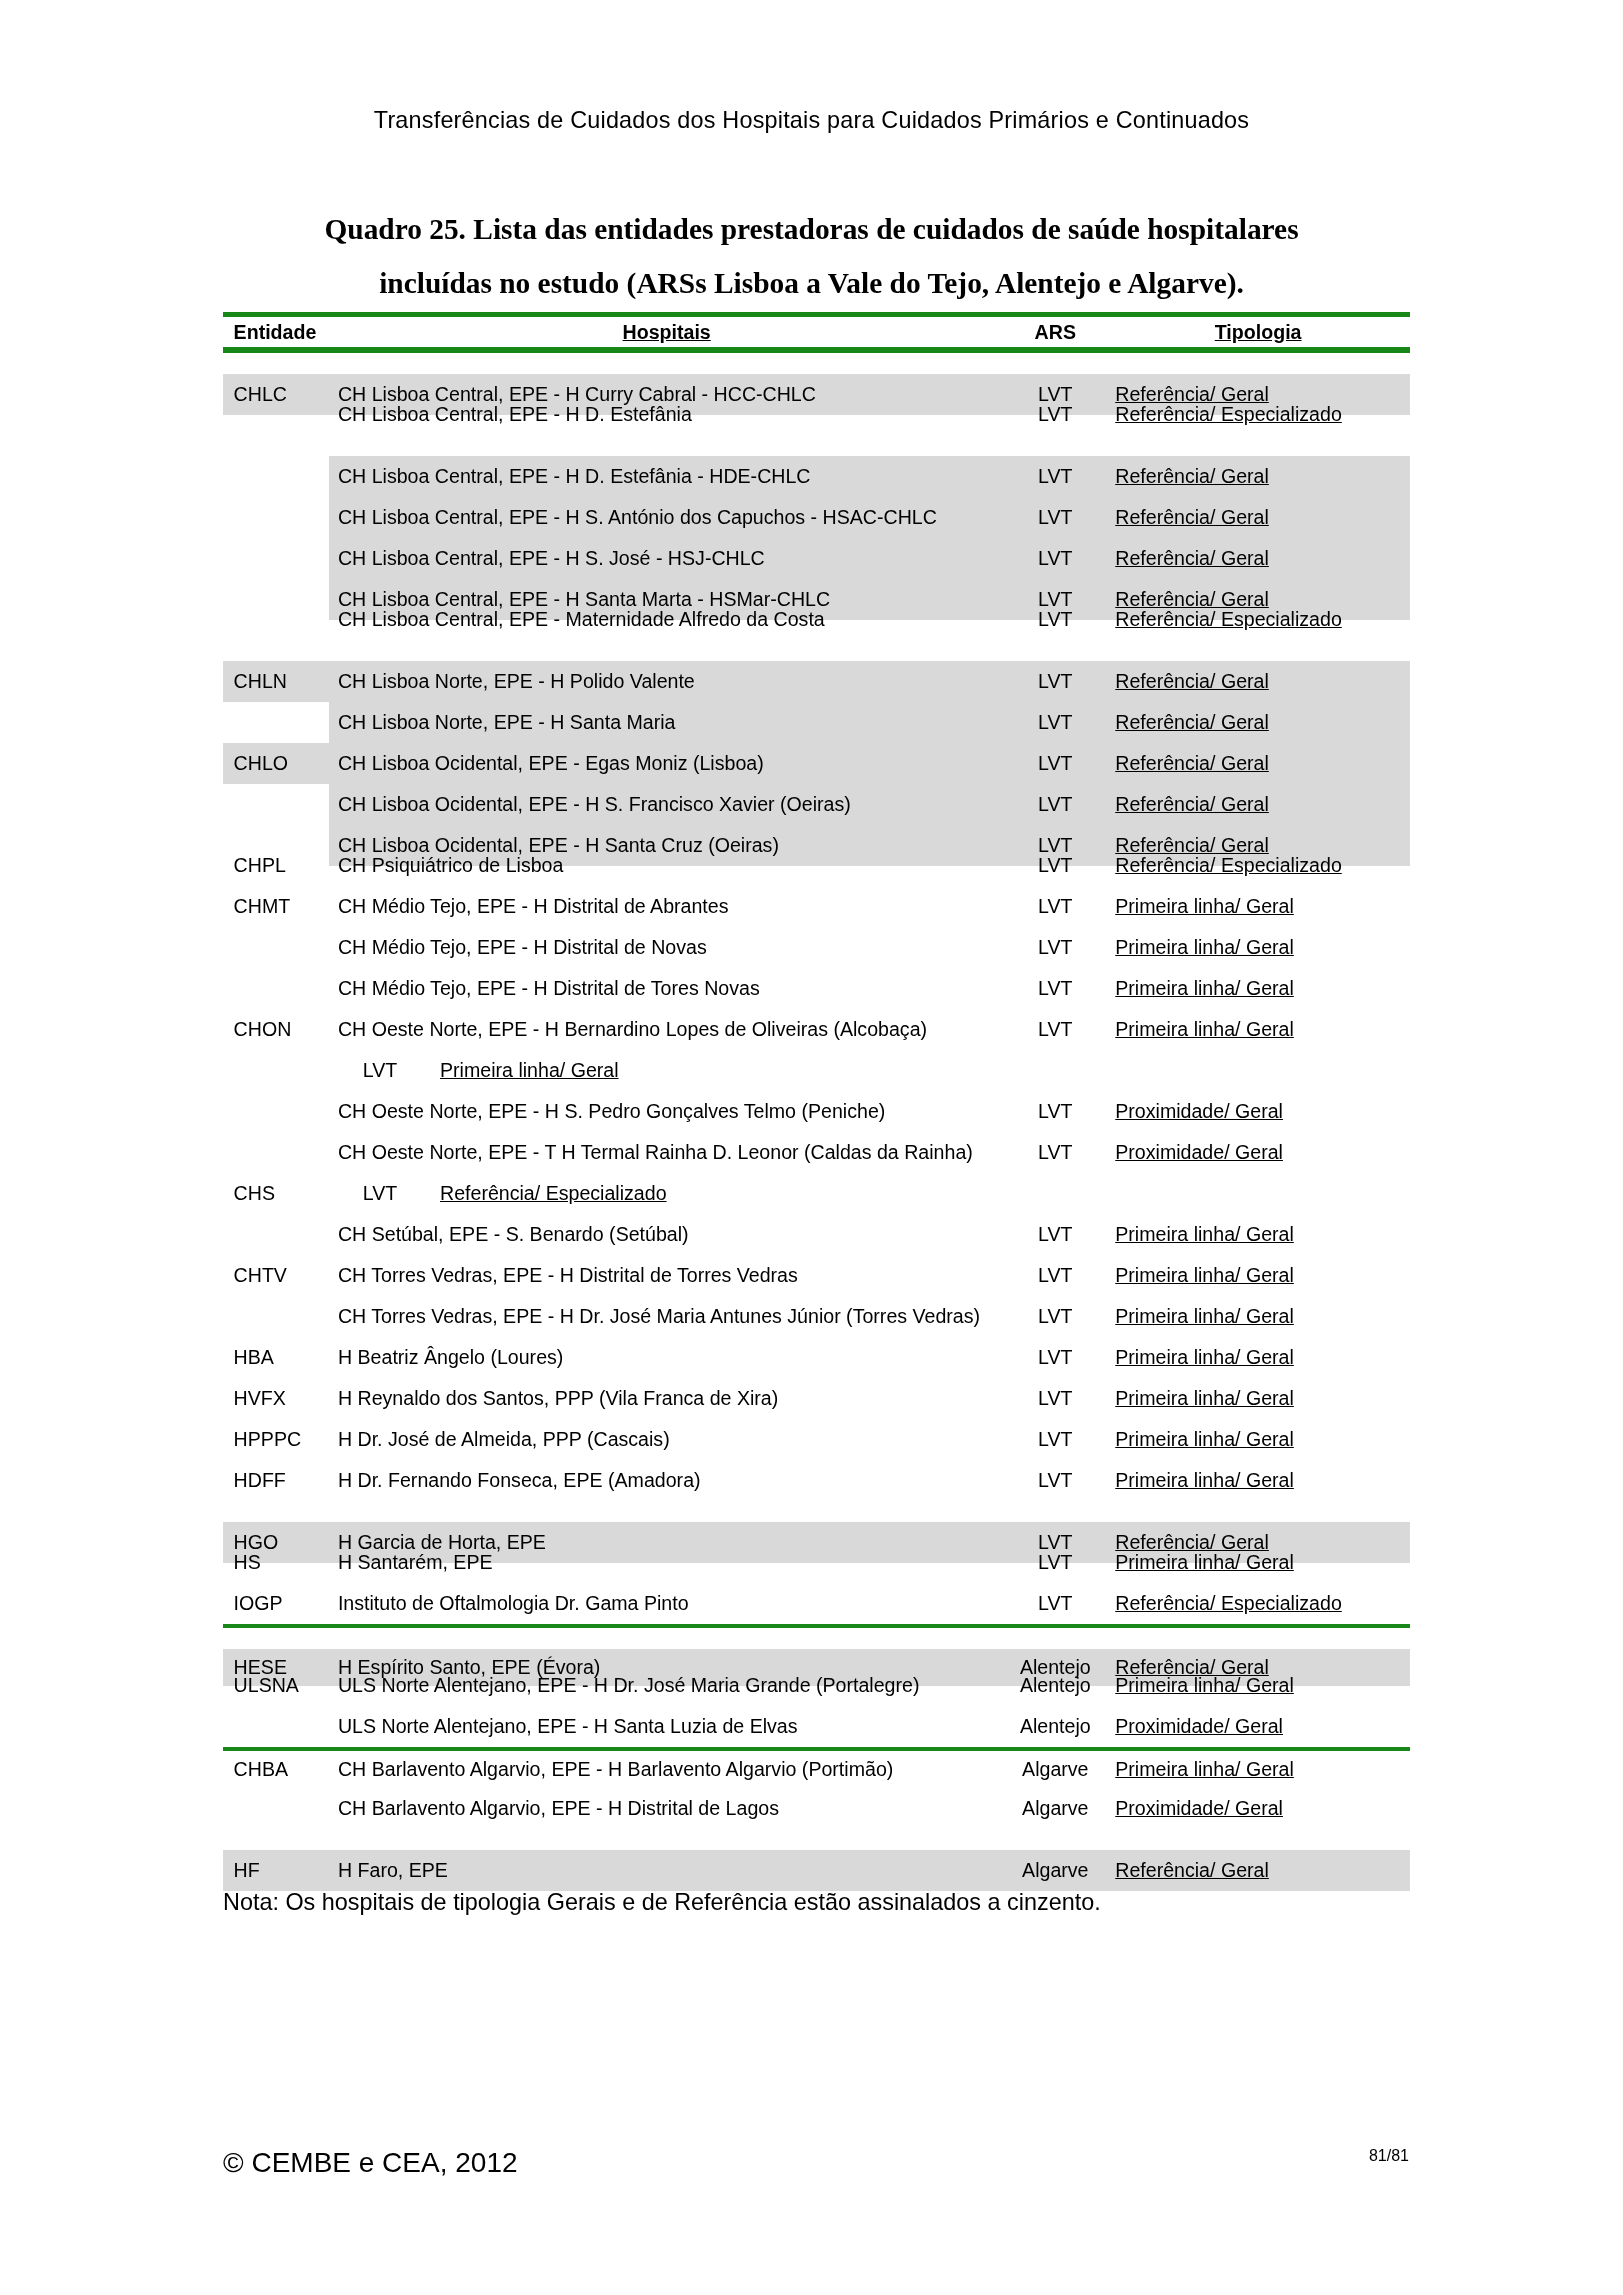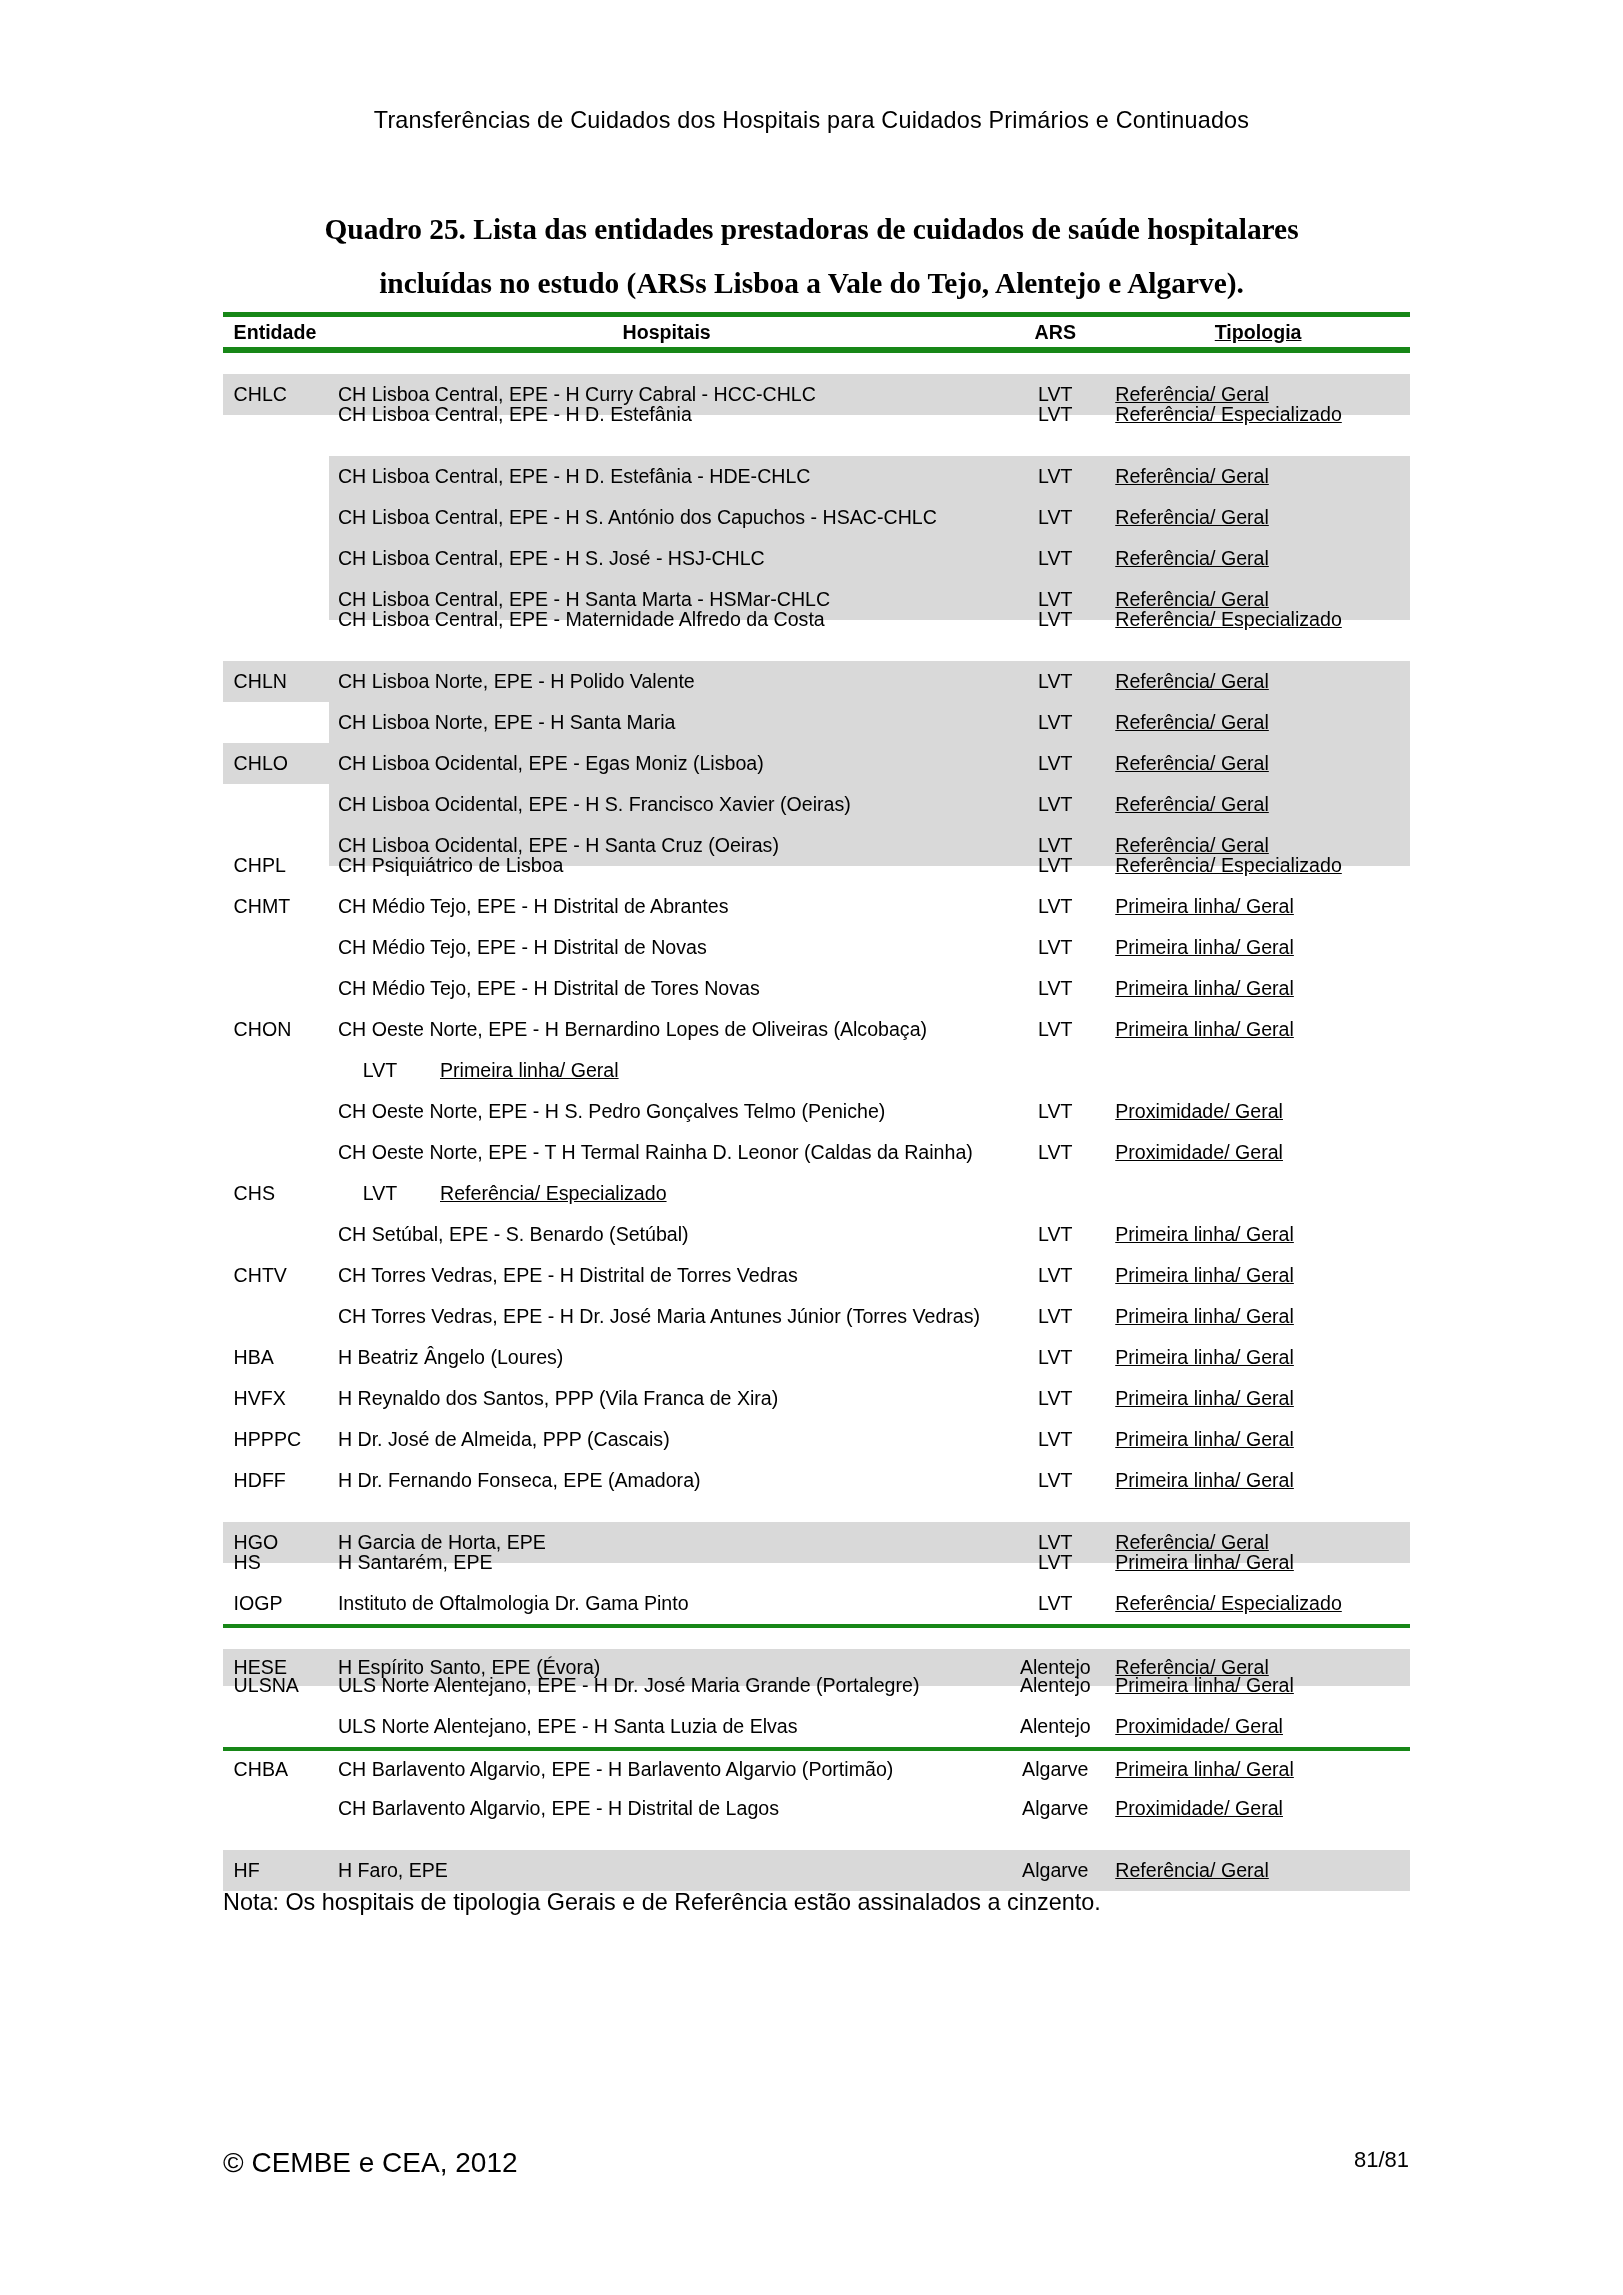--- a/index.html
+++ b/index.html
@@ -33,29 +33,29 @@
     display:flex; height:41px; align-items:center;
     font-size:19.6px;
     box-sizing:border-box;
   }
   .tr.sep { border-top:4.5px solid var(--green); }
   .td { height:100%; display:flex; align-items:center; box-sizing:border-box; white-space:nowrap; }
   .col-ent  { width:106px; padding-left:10.6px; }
   .col-hosp { width:676px; padding-left:9px; }
   .col-ars  { width:102px; justify-content:center; padding-left:0; }
   .col-tip  { width:304px; padding-left:9px;text-decoration:underline; }
-  .thead .col-hosp { justify-content:center; padding-left:0; }
+  .thead .col-hosp { justify-content:center; padding-left:0;text-decoration:underline; }
   .thead .col-tip  { justify-content:center; padding-left:0; }
   .gray { background:var(--gray);margin-top:42px; }
   .note {
     position:absolute; left:223px; top:1889px; width:1208px;
     font-size:23.4px;
   }
   .footer-left  { position:absolute; left:223px;  top:2147px; font-size:28px;text-align:right; }
-  .footer-right { position:absolute; right:214px; top:2147px; font-size:22px; }
+  .footer-right { position:absolute; right:214px; top:2147px; font-size:16px; }
 </style>
 </head>
 <body>
 
 <div class="page-header">Transferências de Cuidados dos Hospitais para Cuidados Primários e Continuados</div>
 
 <div class="table-title">
   <div>Quadro 25. Lista das entidades prestadoras de cuidados de saúde hospitalares</div>
   <div>incluídas no estudo (ARSs Lisboa a Vale do Tejo, Alentejo e Algarve).</div>
 </div>

